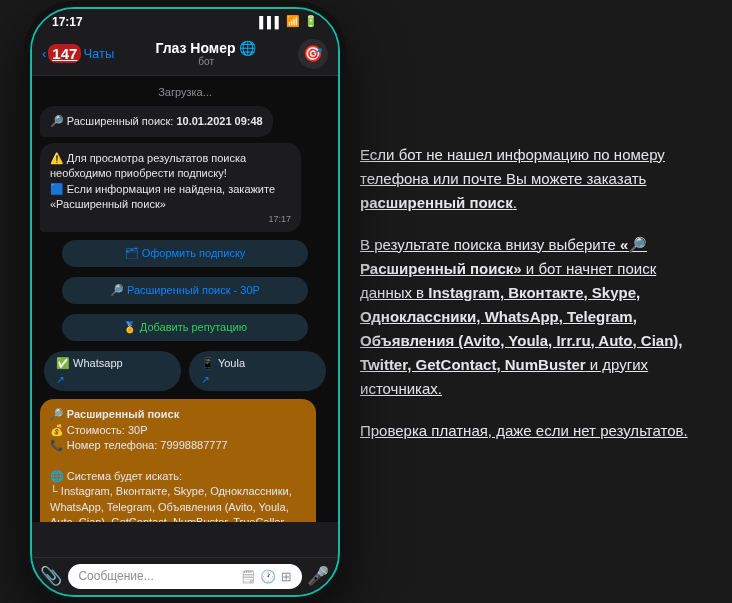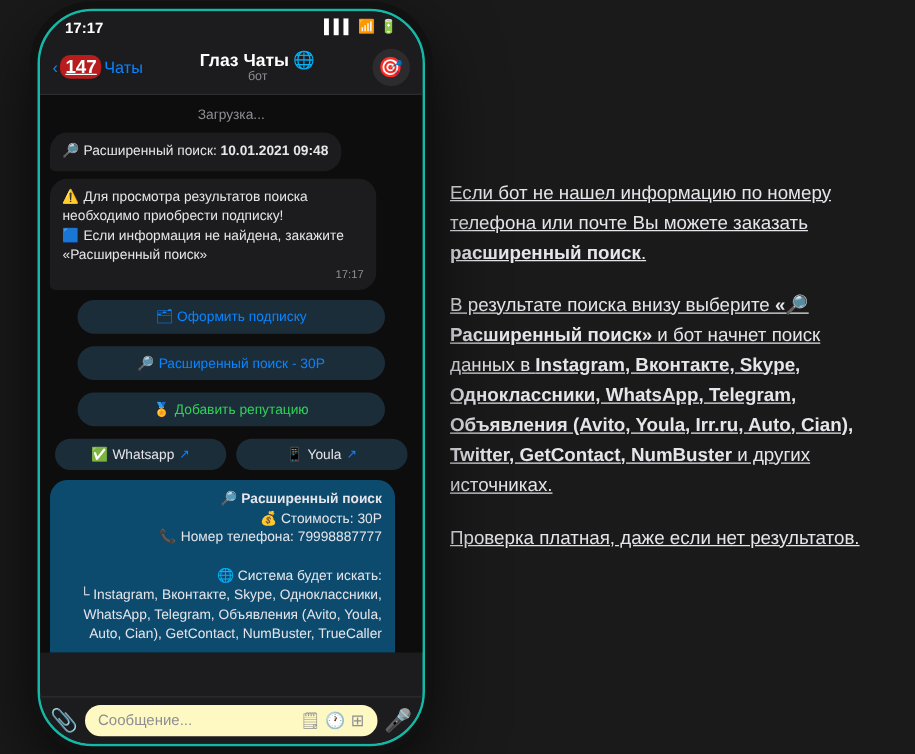--- a/index.html
+++ b/index.html
@@ -165,51 +165,51 @@
     .share-btn {
       background: #1c2d3a;
       color: #e5e5ea;
       border-radius: 20px;
       padding: 6px 12px;
       font-size: 11px;
       display: flex;
       gap: 4px;
       width: 47%;
       justify-content: center;
+      flex-direction: column;
     }
     .share-arrow { color: #0a84ff; font-size: 10px; }
 
     
     .bubble-dark {
-      background: #0c4a6e;
+      background: #a16207;
       border-radius: 14px;
       padding: 8px 10px;
       max-width: 95%;
       align-self: flex-start;
       position: relative;
-      text-align: right;
     }
 
     
     .input-bar {
       position: absolute;
       bottom: 0;
       left: 0;
       right: 0;
       background: #1c1c1e;
       border-top: 1px solid #2c2c2e;
       padding: 6px 8px;
       display: flex;
       align-items: center;
       gap: 6px;
     }
     .attach-icon { color: #8e8e93; font-size: 18px; }
     .msg-input {
       flex: 1;
-      background: #fef9c3;
+      background: #ffffff;
       border-radius: 16px;
       padding: 5px 10px;
       color: #8e8e93;
       font-size: 12px;
       border: none;
       outline: none;
       display: flex;
       align-items: center;
     }
     .input-icons {
@@ -251,21 +251,21 @@
     </div>
   </div>
 
   <div class="chat-header">
     <div class="back-btn">
       <span>‹</span>
       <span class="back-badge">147</span>
       <span>Чаты</span>
     </div>
     <div class="header-center">
-      <div class="header-title">Глаз Чаты 🌐</div>
+      <div class="header-title">Глаз Номер 🌐</div>
       <div class="header-subtitle">бот</div>
     </div>
     <div class="header-avatar">
       <span>🎯</span>
     </div>
   </div>
 
   <div class="chat-area">
 
     <div class="loading-text">Загрузка...</div>

